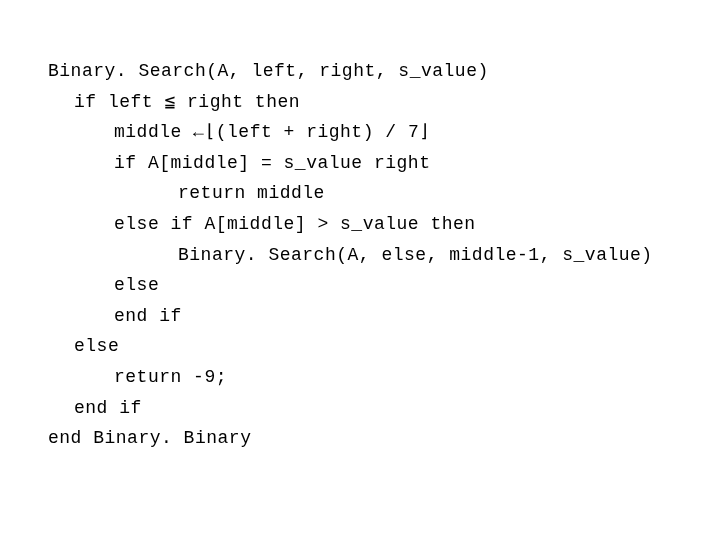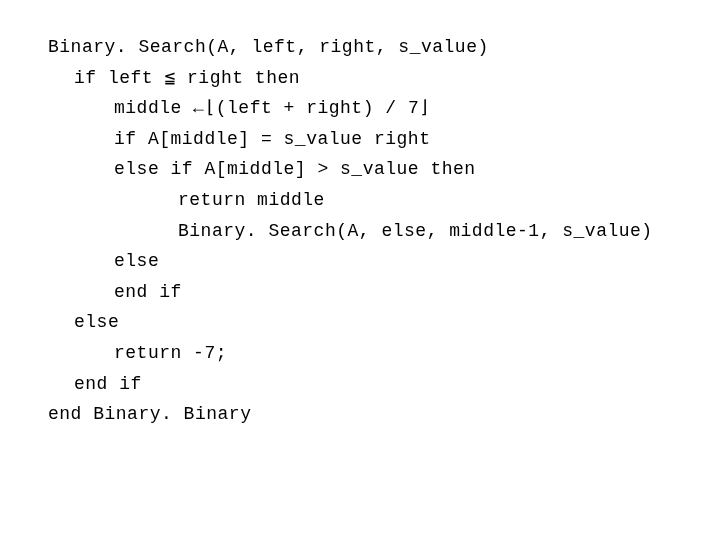--- a/index.html
+++ b/index.html
@@ -6,41 +6,41 @@
       margin: 0;
       padding: 0;
       width: 720px;
       height: 540px;
       background: #ffffff;
       font-family: "Courier New", Courier, monospace;
       font-size: 18px;
       color: #000000;
     }
     .container {
-      padding: 32px 0 0 48px;
+      padding: 56px 0 0 48px;
     }
     .line {
       white-space: pre;
       line-height: 1.7;
       letter-spacing: 0.5px;
     }
     .indent-1 { padding-left: 26px; }
     .indent-2 { padding-left: 66px; }
     .indent-3 { padding-left: 130px; }
   </style>
 </head>
 <body>
 
 <div class="container">
   <div class="line">Binary. Search(A, left, right, s_value)</div>
   <div class="line indent-1">if left ≦ right then</div>
   <div class="line indent-2">middle ←⌊(left + right) / 7⌋</div>
   <div class="line indent-2">if A[middle] = s_value right</div>
+  <div class="line indent-3">return middle</div>
   <div class="line indent-2">else if A[middle] &gt; s_value then</div>
-  <div class="line indent-3">return middle</div>
   <div class="line indent-3">Binary. Search(A, else, middle-1, s_value)</div>
   <div class="line indent-2">else</div>
   <div class="line indent-2">end if</div>
   <div class="line indent-1">else</div>
-  <div class="line indent-2">return -7;</div>
+  <div class="line indent-2">return -9;</div>
   <div class="line indent-1">end if</div>
   <div class="line">end Binary. Binary</div>
 </div>
 
 </body></html>

